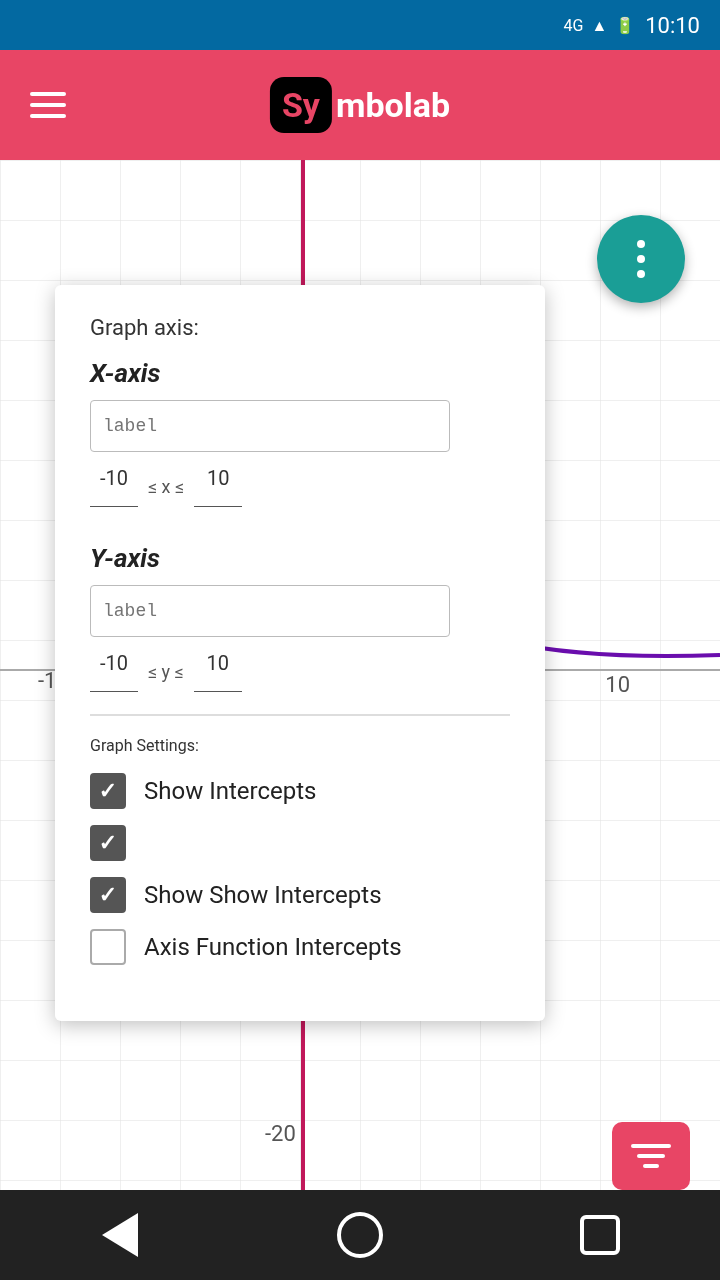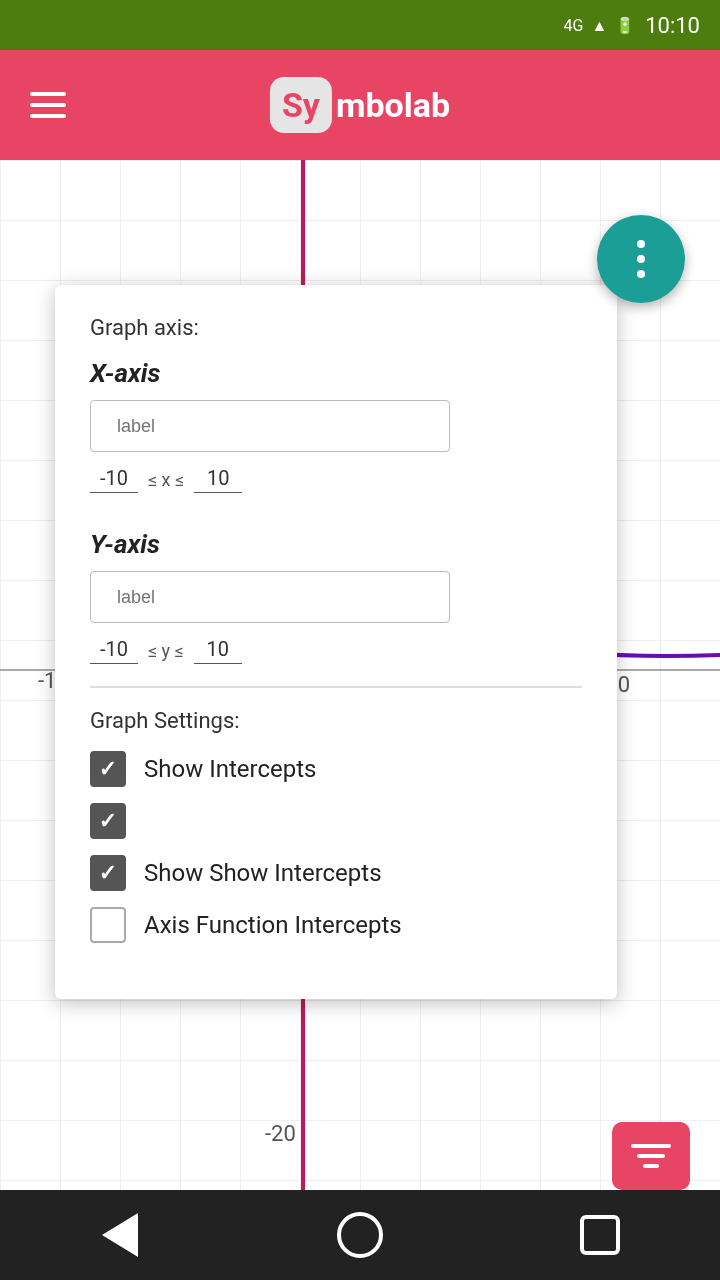--- a/index.html
+++ b/index.html
@@ -11,21 +11,21 @@
       background: #e8e8e8;
       font-family: 'Roboto', Arial, sans-serif;
       overflow: hidden;
       position: relative;
     }
 
     
     .status-bar {
       width: 720px;
       height: 50px;
-      background: #4d7c0f;
+      background: #0369a1;
       display: flex;
       align-items: center;
       justify-content: flex-end;
       padding: 0 20px;
       position: relative;
       z-index: 100;
     }
     .status-bar .time {
       color: #fff;
       font-size: 22px;
@@ -67,21 +67,21 @@
       border-radius: 2px;
     }
     .logo-container {
       position: absolute;
       left: 50%;
       transform: translateX(-50%);
       display: flex;
       align-items: center;
     }
     .logo-box {
-      background: #e5e5e5;
+      background: #000000;
       border-radius: 14px;
       padding: 8px 12px;
       margin-right: 4px;
     }
     .logo-box span {
       font-size: 34px;
       font-weight: bold;
       color: #e84565;
     }
     .logo-text {
@@ -99,21 +99,21 @@
       height: 1120px;
       background: #fff;
       overflow: hidden;
     }
 
     
     .modal-card {
       position: absolute;
       top: 125px;
       left: 55px;
-      width: 562px;
+      width: 490px;
       background: #fff;
       border-radius: 6px;
       box-shadow: 0 4px 20px rgba(0,0,0,0.25);
       padding: 30px 35px 40px 35px;
       z-index: 50;
     }
 
     .section-title {
       font-size: 22px;
       color: #333;
@@ -124,54 +124,55 @@
       font-weight: bold;
       color: #222;
       margin-bottom: 12px;
       font-style: italic;
     }
     .label-input {
       width: 360px;
       height: 52px;
       border: 1.5px solid #bbb;
       border-radius: 4px;
-      padding: 0 26px;
+      padding: 0 12px;
       font-size: 18px;
       color: #999;
       outline: none;
       margin-bottom: 14px;
+      font-family: Liberation Mono, monospace;
     }
     .range-row {
       display: flex;
       align-items: center;
       gap: 10px;
       margin-bottom: 6px;
       font-size: 20px;
       color: #333;
     }
     .range-value {
       font-size: 20px;
       color: #333;
       border-bottom: 1.5px solid #555;
-      padding-bottom: 2px;
+      padding-bottom: 16px;
       min-width: 48px;
       text-align: center;
     }
     .range-symbol {
       font-size: 18px;
       color: #555;
     }
     .separator {
       width: 100%;
       height: 1.5px;
       background: #ddd;
       margin: 22px 0 20px 0;
     }
     .settings-title {
-      font-size: 22px;
+      font-size: 16px;
       color: #333;
       margin-bottom: 18px;
     }
     .checkbox-row {
       display: flex;
       align-items: center;
       gap: 18px;
       margin-bottom: 16px;
     }
     .checkbox-container {

